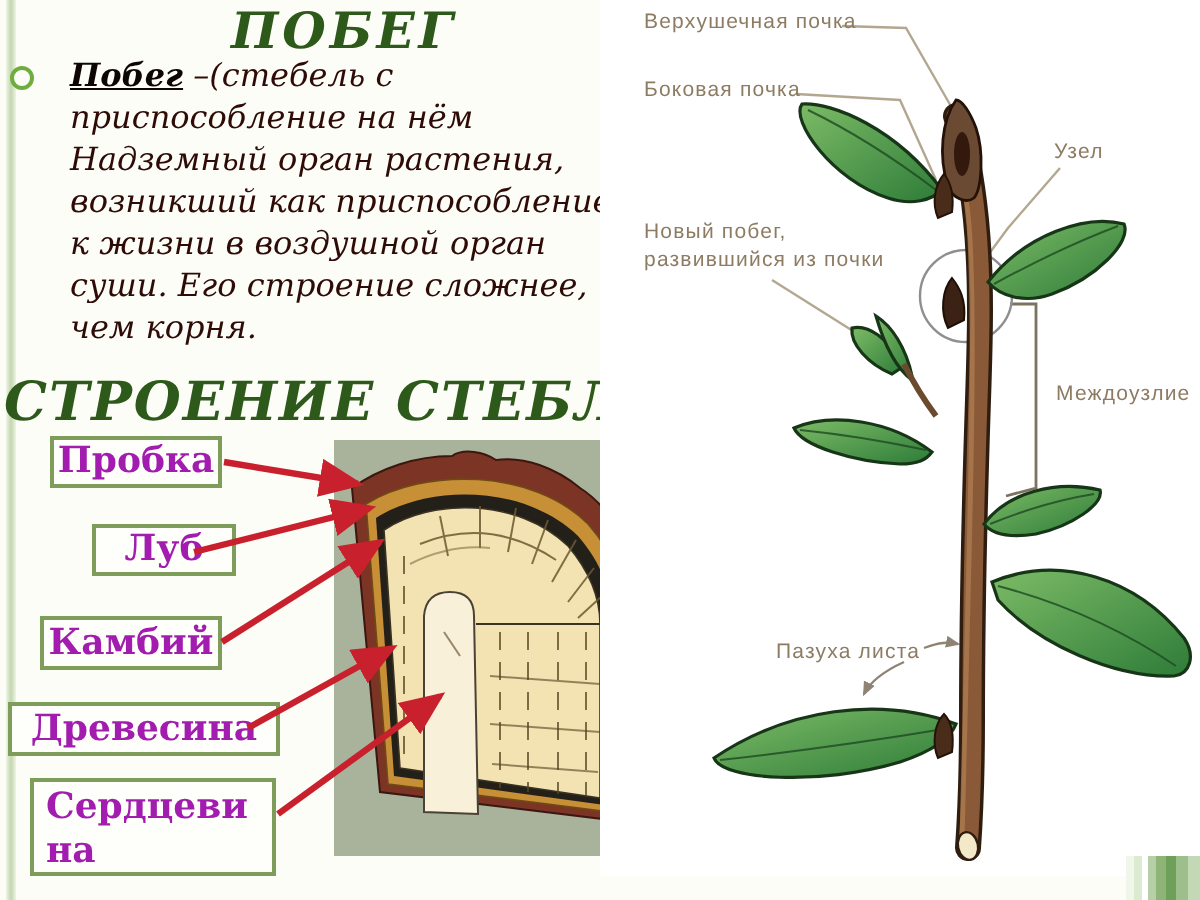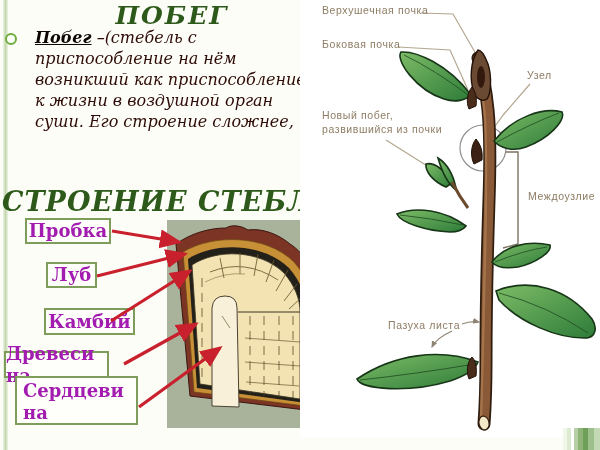--- a/index.html
+++ b/index.html
@@ -42,24 +42,24 @@
     font-size:27px;letter-spacing:1px;color:var(--title-green);white-space:nowrap;
   }
   .layer-box{
     position:absolute;background:#fefefb;border:2px solid var(--box-border);
     font-family:"DejaVu Serif",serif;font-weight:bold;font-size:18px;color:#a21caf;
     display:flex;align-items:center;justify-content:center;box-sizing:border-box;
     word-break:break-all;line-height:22px;
   }
   .layer-box.lb-serd{justify-content:flex-start;align-items:flex-start;padding:2px 6px;}
   #box-probka{left:25px;top:218px;width:86px;height:26px;}
-  #box-lub{left:46px;top:262px;width:51px;height:26px;}
-  #box-kambiy{left:20px;top:308px;width:91px;height:27px;margin-left:24px;}
-  #box-drevesina{left:4px;top:351px;width:105px;height:27px;}
-  #box-serdcevina{left:15px;top:376px;width:123px;height:49px;}
+  #box-lub{left:46px;top:262px;width:72px;height:26px;}
+  #box-kambiy{left:20px;top:308px;width:91px;height:27px;}
+  #box-drevesina{left:4px;top:351px;width:136px;height:27px;}
+  #box-serdcevina{left:15px;top:389px;width:123px;height:49px;}
   .xsec-svg{position:absolute;left:150px;top:216px;}
   .arrows-svg{position:absolute;left:0;top:0;pointer-events:none;}
   .shoot-svg{position:absolute;left:300px;top:0;}
   .shoot-label{
     font-family:"Liberation Sans",sans-serif;font-size:10.5px;fill:var(--label-brown);
     letter-spacing:0.6px;
   }
   .stripes{
     position:absolute;right:0;bottom:0;height:22px;display:flex;align-items:flex-end;
   }
@@ -72,23 +72,25 @@
 
   <div class="left-band"></div>
 
   <div class="main-title">ПОБЕГ</div>
 
   <div class="bullet"></div>
 
   <div class="paragraph">
     <div><span class="term">Побег</span> <span>–(стебель с</span></div>
     <div>приспособление на нём</div>
+    <div>Надземный орган растения,</div>
     <div>возникший как приспособление</div>
     <div>к жизни в воздушной орган</div>
     <div>суши. Его строение сложнее,</div>
+    <div>чем корня.</div>
   </div>
 
   <div class="subtitle">СТРОЕНИЕ СТЕБЛЯ</div>
 
   <div class="layer-box" id="box-probka">Пробка</div>
   <div class="layer-box" id="box-lub">Луб</div>
   <div class="layer-box" id="box-kambiy">Камбий</div>
   <div class="layer-box" id="box-drevesina">Древесина</div>
   <div class="layer-box lb-serd" id="box-serdcevina">Сердцевина</div>
 

